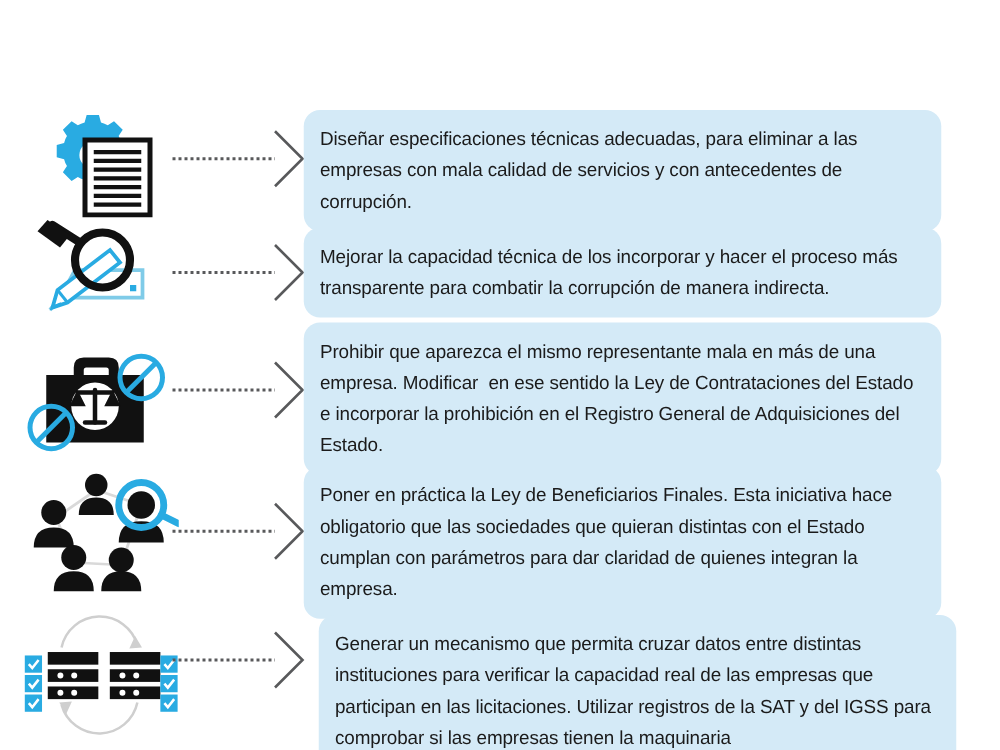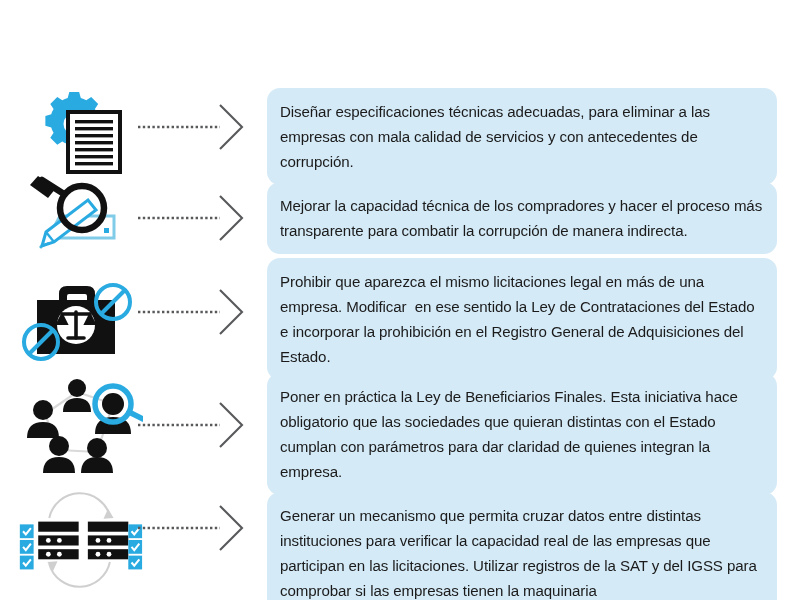--- a/index.html
+++ b/index.html
@@ -45,35 +45,36 @@
     position: absolute;
     left: 136px;
     width: 118px;
     height: 48px;
   }
   .arrow svg { display: block; }
 
   
   .bubble {
     position: absolute;
-    left: 267px;
+    left: 243px;
     width: 510px;
     box-sizing: border-box;
     background: #d4eaf7;
     border-radius: 13px;
     padding: 11px 12px 11px 13px;
     color: #1b1b1b;
     font-size: 15.1px;
     line-height: 25px;
     letter-spacing: -0.1px;
     white-space: pre-wrap;
   }
 
   .bubble-clipped {
     overflow: hidden;
+    margin-left: 12px;
   }
 </style>
 </head>
 <body>
 
 <div id="infographic">
 
   <div class="row" style="top:0;">
 
     <div class="icon-cell" style="top:82px; height:92px;">
@@ -134,21 +135,21 @@
       </svg>
     </div>
 
     <div class="arrow" style="top:194px;">
       <svg width="118" height="48" viewBox="0 0 118 48" aria-hidden="true">
         <line x1="2" y1="24" x2="84" y2="24" stroke="#58595b" stroke-width="2.4" stroke-dasharray="2.4 2.4" stroke-linecap="butt"></line>
         <polyline points="84,2 106,24 84,46" fill="none" stroke="#58595b" stroke-width="2.1" stroke-linejoin="miter"></polyline>
       </svg>
     </div>
 
-    <div class="bubble" style="top:182px;">Mejorar la capacidad técnica de los compradores y hacer el proceso más transparente para combatir la corrupción de manera indirecta.</div>
+    <div class="bubble" style="top:182px;">Mejorar la capacidad técnica de los incorporar y hacer el proceso más transparente para combatir la corrupción de manera indirecta.</div>
   </div>
 
   <div class="row" style="top:0;">
 
     <div class="icon-cell" style="top:272px; height:92px;">
       <svg width="120" height="92" viewBox="0 0 120 92" aria-hidden="true">
 
         <path d="M38 22 q0-8 8-8 h20 q8 0 8 8 v6 h-8 v-4 q0-2-2-2 h-16 q-2 0-2 2 v4 h-8 z" fill="#111111"></path>
         <rect x="16" y="28" width="78" height="54" fill="#111111"></rect>
 
@@ -173,21 +174,21 @@
       </svg>
     </div>
 
     <div class="arrow" style="top:288px;">
       <svg width="118" height="48" viewBox="0 0 118 48" aria-hidden="true">
         <line x1="2" y1="24" x2="84" y2="24" stroke="#58595b" stroke-width="2.4" stroke-dasharray="2.4 2.4" stroke-linecap="butt"></line>
         <polyline points="84,2 106,24 84,46" fill="none" stroke="#58595b" stroke-width="2.1" stroke-linejoin="miter"></polyline>
       </svg>
     </div>
 
-    <div class="bubble" style="top:258px;">Prohibir que aparezca el mismo licitaciones legal en más de una empresa. Modificar  en ese sentido la Ley de Contrataciones del Estado e incorporar la prohibición en el Registro General de Adquisiciones del Estado.</div>
+    <div class="bubble" style="top:258px;">Prohibir que aparezca el mismo representante mala en más de una empresa. Modificar  en ese sentido la Ley de Contrataciones del Estado e incorporar la prohibición en el Registro General de Adquisiciones del Estado.</div>
   </div>
 
   <div class="row" style="top:0;">
 
     <div class="icon-cell" style="top:372px; height:102px;">
       <svg width="124" height="102" viewBox="0 0 124 102" aria-hidden="true">
 
         <g stroke="#d9d9d9" stroke-width="2.2" fill="none">
           <line x1="26" y1="42" x2="58" y2="20"></line>
           <line x1="58" y1="20" x2="94" y2="32"></line>

